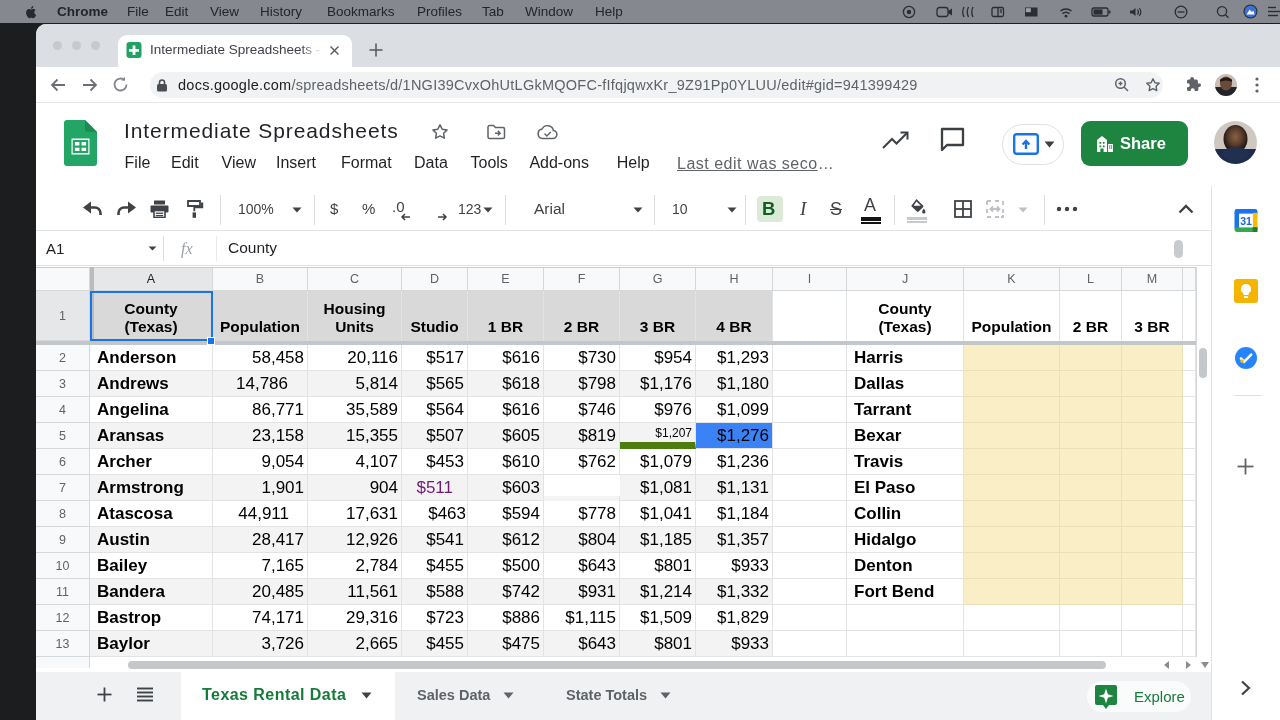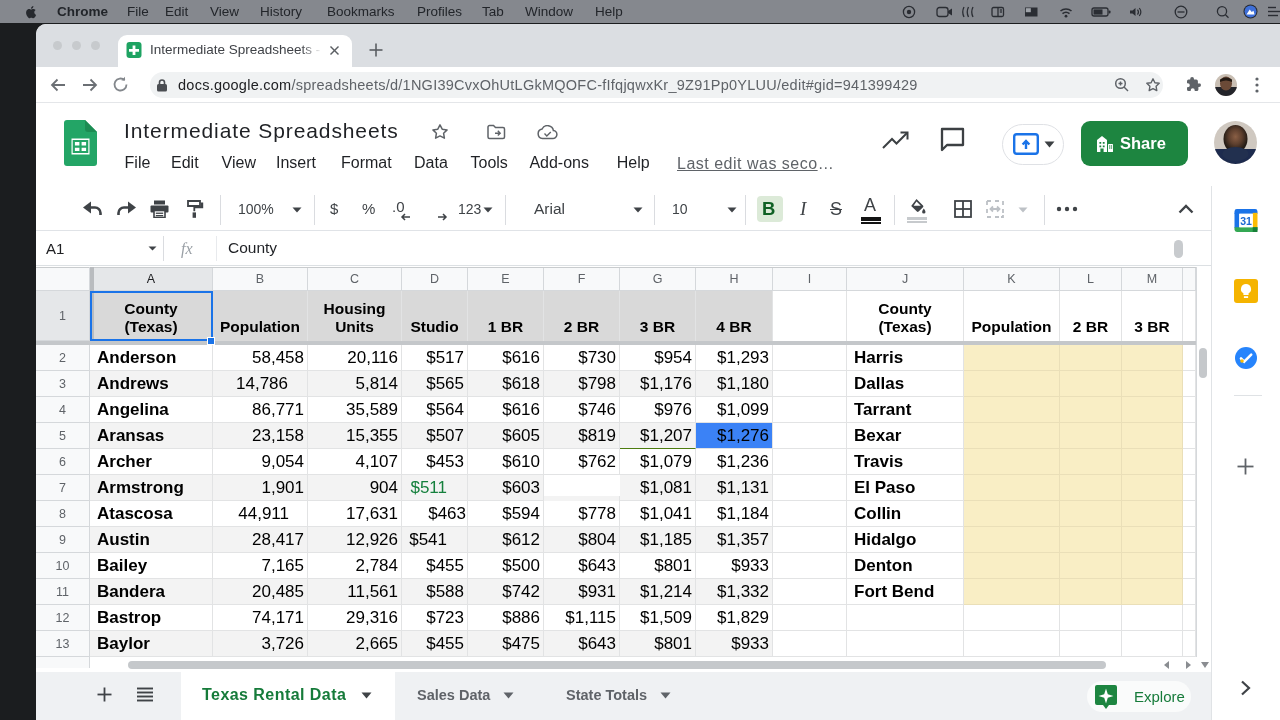--- a/index.html
+++ b/index.html
@@ -368,21 +368,21 @@
 <div class="abs" style="left:1060px;top:397px;width:62px;height:26px;background:#f9eec5;border-right:1px solid #eadfb8;border-bottom:1px solid #eadfb8;color:#000;font-size:17px;display:flex;align-items:center;justify-content:flex-end;padding-right:3px;white-space:nowrap;overflow:hidden;"></div>
 <div class="abs" style="left:1122px;top:397px;width:61px;height:26px;background:#f9eec5;border-right:1px solid #eadfb8;border-bottom:1px solid #eadfb8;color:#000;font-size:17px;display:flex;align-items:center;justify-content:flex-end;padding-right:3px;white-space:nowrap;overflow:hidden;"></div>
 <div class="abs" style="left:1183px;top:397px;width:13px;height:26px;background:#fff;border-right:1px solid #e2e3e4;border-bottom:1px solid #e2e3e4;color:#000;font-size:17px;display:flex;align-items:center;justify-content:flex-end;padding-right:3px;white-space:nowrap;overflow:hidden;"></div>
 <div class="abs" style="left:36px;top:423px;width:54px;height:26px;background:#f8f9fa;border-right:1px solid #d5d8db;border-bottom:1px solid #d5d8db;color:#5f6368;font-size:12.5px;display:flex;align-items:center;justify-content:center;">5</div>
 <div class="abs" style="left:90px;top:423px;width:123px;height:26px;background:#f3f3f3;border-right:1px solid #e2e3e4;border-bottom:1px solid #e2e3e4;color:#000;font-size:17px;font-weight:bold;display:flex;align-items:center;padding-left:7px;white-space:nowrap;overflow:hidden;">Aransas</div>
 <div class="abs" style="left:213px;top:423px;width:95px;height:26px;background:#f3f3f3;border-right:1px solid #e2e3e4;border-bottom:1px solid #e2e3e4;color:#000;font-size:17px;display:flex;align-items:center;justify-content:flex-end;padding-right:3px;white-space:nowrap;overflow:hidden;">23,158</div>
 <div class="abs" style="left:308px;top:423px;width:94px;height:26px;background:#f3f3f3;border-right:1px solid #e2e3e4;border-bottom:1px solid #e2e3e4;color:#000;font-size:17px;display:flex;align-items:center;justify-content:flex-end;padding-right:3px;white-space:nowrap;overflow:hidden;">15,355</div>
 <div class="abs" style="left:402px;top:423px;width:66px;height:26px;background:#f3f3f3;border-right:1px solid #e2e3e4;border-bottom:1px solid #e2e3e4;color:#000;font-size:17px;display:flex;align-items:center;justify-content:flex-end;padding-right:3px;white-space:nowrap;overflow:hidden;">$507</div>
 <div class="abs" style="left:468px;top:423px;width:76px;height:26px;background:#f3f3f3;border-right:1px solid #e2e3e4;border-bottom:1px solid #e2e3e4;color:#000;font-size:17px;display:flex;align-items:center;justify-content:flex-end;padding-right:3px;white-space:nowrap;overflow:hidden;">$605</div>
 <div class="abs" style="left:544px;top:423px;width:76px;height:26px;background:#f3f3f3;border-right:1px solid #e2e3e4;border-bottom:1px solid #e2e3e4;color:#000;font-size:17px;display:flex;align-items:center;justify-content:flex-end;padding-right:3px;white-space:nowrap;overflow:hidden;">$819</div>
-<div class="abs" style="left:620px;top:423px;width:76px;height:26px;background:#f3f3f3;border-right:1px solid #e2e3e4;border-bottom:1px solid #4d7c0f;color:#000;font-size:17px;display:flex;align-items:center;justify-content:flex-end;padding-right:3px;white-space:nowrap;overflow:hidden;">$1,207</div>
+<div class="abs" style="left:620px;top:423px;width:76px;height:26px;background:#f3f3f3;border-right:1px solid #e2e3e4;border-bottom:7px solid #4d7c0f;color:#000;font-size:12px;display:flex;align-items:center;justify-content:flex-end;padding-right:3px;white-space:nowrap;overflow:hidden;">$1,207</div>
 <div class="abs" style="left:696px;top:423px;width:77px;height:26px;background:#3b82f6;border-right:1px solid #e2e3e4;border-bottom:1px solid #e2e3e4;color:#000;font-size:17px;display:flex;align-items:center;justify-content:flex-end;padding-right:3px;white-space:nowrap;overflow:hidden;">$1,276</div>
 <div class="abs" style="left:773px;top:423px;width:74px;height:26px;background:#fff;border-right:1px solid #e2e3e4;border-bottom:1px solid #e2e3e4;color:#000;font-size:17px;display:flex;align-items:center;justify-content:flex-end;padding-right:3px;white-space:nowrap;overflow:hidden;"></div>
 <div class="abs" style="left:847px;top:423px;width:117px;height:26px;background:#fff;border-right:1px solid #e2e3e4;border-bottom:1px solid #e2e3e4;color:#000;font-size:17px;font-weight:bold;display:flex;align-items:center;padding-left:7px;white-space:nowrap;overflow:hidden;">Bexar</div>
 <div class="abs" style="left:964px;top:423px;width:96px;height:26px;background:#f9eec5;border-right:1px solid #eadfb8;border-bottom:1px solid #eadfb8;color:#000;font-size:17px;display:flex;align-items:center;justify-content:flex-end;padding-right:3px;white-space:nowrap;overflow:hidden;"></div>
 <div class="abs" style="left:1060px;top:423px;width:62px;height:26px;background:#f9eec5;border-right:1px solid #eadfb8;border-bottom:1px solid #eadfb8;color:#000;font-size:17px;display:flex;align-items:center;justify-content:flex-end;padding-right:3px;white-space:nowrap;overflow:hidden;"></div>
 <div class="abs" style="left:1122px;top:423px;width:61px;height:26px;background:#f9eec5;border-right:1px solid #eadfb8;border-bottom:1px solid #eadfb8;color:#000;font-size:17px;display:flex;align-items:center;justify-content:flex-end;padding-right:3px;white-space:nowrap;overflow:hidden;"></div>
 <div class="abs" style="left:1183px;top:423px;width:13px;height:26px;background:#fff;border-right:1px solid #e2e3e4;border-bottom:1px solid #e2e3e4;color:#000;font-size:17px;display:flex;align-items:center;justify-content:flex-end;padding-right:3px;white-space:nowrap;overflow:hidden;"></div>
 <div class="abs" style="left:36px;top:449px;width:54px;height:26px;background:#f8f9fa;border-right:1px solid #d5d8db;border-bottom:1px solid #d5d8db;color:#5f6368;font-size:12.5px;display:flex;align-items:center;justify-content:center;">6</div>
 <div class="abs" style="left:90px;top:449px;width:123px;height:26px;background:#ffffff;border-right:1px solid #e2e3e4;border-bottom:1px solid #e2e3e4;color:#000;font-size:17px;font-weight:bold;display:flex;align-items:center;padding-left:7px;white-space:nowrap;overflow:hidden;">Archer</div>
 <div class="abs" style="left:213px;top:449px;width:95px;height:26px;background:#ffffff;border-right:1px solid #e2e3e4;border-bottom:1px solid #e2e3e4;color:#000;font-size:17px;display:flex;align-items:center;justify-content:flex-end;padding-right:3px;white-space:nowrap;overflow:hidden;">9,054</div>
@@ -395,21 +395,21 @@
 <div class="abs" style="left:773px;top:449px;width:74px;height:26px;background:#fff;border-right:1px solid #e2e3e4;border-bottom:1px solid #e2e3e4;color:#000;font-size:17px;display:flex;align-items:center;justify-content:flex-end;padding-right:3px;white-space:nowrap;overflow:hidden;"></div>
 <div class="abs" style="left:847px;top:449px;width:117px;height:26px;background:#fff;border-right:1px solid #e2e3e4;border-bottom:1px solid #e2e3e4;color:#000;font-size:17px;font-weight:bold;display:flex;align-items:center;padding-left:7px;white-space:nowrap;overflow:hidden;">Travis</div>
 <div class="abs" style="left:964px;top:449px;width:96px;height:26px;background:#f9eec5;border-right:1px solid #eadfb8;border-bottom:1px solid #eadfb8;color:#000;font-size:17px;display:flex;align-items:center;justify-content:flex-end;padding-right:3px;white-space:nowrap;overflow:hidden;"></div>
 <div class="abs" style="left:1060px;top:449px;width:62px;height:26px;background:#f9eec5;border-right:1px solid #eadfb8;border-bottom:1px solid #eadfb8;color:#000;font-size:17px;display:flex;align-items:center;justify-content:flex-end;padding-right:3px;white-space:nowrap;overflow:hidden;"></div>
 <div class="abs" style="left:1122px;top:449px;width:61px;height:26px;background:#f9eec5;border-right:1px solid #eadfb8;border-bottom:1px solid #eadfb8;color:#000;font-size:17px;display:flex;align-items:center;justify-content:flex-end;padding-right:3px;white-space:nowrap;overflow:hidden;"></div>
 <div class="abs" style="left:1183px;top:449px;width:13px;height:26px;background:#fff;border-right:1px solid #e2e3e4;border-bottom:1px solid #e2e3e4;color:#000;font-size:17px;display:flex;align-items:center;justify-content:flex-end;padding-right:3px;white-space:nowrap;overflow:hidden;"></div>
 <div class="abs" style="left:36px;top:475px;width:54px;height:26px;background:#f8f9fa;border-right:1px solid #d5d8db;border-bottom:1px solid #d5d8db;color:#5f6368;font-size:12.5px;display:flex;align-items:center;justify-content:center;">7</div>
 <div class="abs" style="left:90px;top:475px;width:123px;height:26px;background:#f3f3f3;border-right:1px solid #e2e3e4;border-bottom:1px solid #e2e3e4;color:#000;font-size:17px;font-weight:bold;display:flex;align-items:center;padding-left:7px;white-space:nowrap;overflow:hidden;">Armstrong</div>
 <div class="abs" style="left:213px;top:475px;width:95px;height:26px;background:#f3f3f3;border-right:1px solid #e2e3e4;border-bottom:1px solid #e2e3e4;color:#000;font-size:17px;display:flex;align-items:center;justify-content:flex-end;padding-right:3px;white-space:nowrap;overflow:hidden;">1,901</div>
 <div class="abs" style="left:308px;top:475px;width:94px;height:26px;background:#f3f3f3;border-right:1px solid #e2e3e4;border-bottom:1px solid #e2e3e4;color:#000;font-size:17px;display:flex;align-items:center;justify-content:flex-end;padding-right:3px;white-space:nowrap;overflow:hidden;">904</div>
-<div class="abs" style="left:402px;top:475px;width:66px;height:26px;background:#f3f3f3;border-right:1px solid #e2e3e4;border-bottom:1px solid #e2e3e4;color:#15803d;font-size:17px;display:flex;align-items:center;justify-content:flex-end;padding-right:20px;white-space:nowrap;overflow:hidden;">$511</div>
+<div class="abs" style="left:402px;top:475px;width:66px;height:26px;background:#f3f3f3;border-right:1px solid #e2e3e4;border-bottom:1px solid #e2e3e4;color:#701a75;font-size:17px;display:flex;align-items:center;justify-content:flex-end;padding-right:14px;white-space:nowrap;overflow:hidden;">$511</div>
 <div class="abs" style="left:468px;top:475px;width:76px;height:26px;background:#f3f3f3;border-right:1px solid #e2e3e4;border-bottom:1px solid #e2e3e4;color:#000;font-size:17px;display:flex;align-items:center;justify-content:flex-end;padding-right:3px;white-space:nowrap;overflow:hidden;">$603</div>
 <div class="abs" style="left:544px;top:496px;width:76px;height:26px;background:#f3f3f3;border-right:1px solid #e2e3e4;border-bottom:1px solid #e2e3e4;color:#000;font-size:14px;display:flex;align-items:center;justify-content:flex-end;padding-right:3px;white-space:nowrap;overflow:hidden;">$792</div>
 <div class="abs" style="left:620px;top:475px;width:76px;height:26px;background:#f3f3f3;border-right:1px solid #e2e3e4;border-bottom:1px solid #e2e3e4;color:#000;font-size:17px;display:flex;align-items:center;justify-content:flex-end;padding-right:3px;white-space:nowrap;overflow:hidden;">$1,081</div>
 <div class="abs" style="left:696px;top:475px;width:77px;height:26px;background:#f3f3f3;border-right:1px solid #e2e3e4;border-bottom:1px solid #e2e3e4;color:#000;font-size:17px;display:flex;align-items:center;justify-content:flex-end;padding-right:3px;white-space:nowrap;overflow:hidden;">$1,131</div>
 <div class="abs" style="left:773px;top:475px;width:74px;height:26px;background:#fff;border-right:1px solid #e2e3e4;border-bottom:1px solid #e2e3e4;color:#000;font-size:17px;display:flex;align-items:center;justify-content:flex-end;padding-right:3px;white-space:nowrap;overflow:hidden;"></div>
 <div class="abs" style="left:847px;top:475px;width:117px;height:26px;background:#fff;border-right:1px solid #e2e3e4;border-bottom:1px solid #e2e3e4;color:#000;font-size:17px;font-weight:bold;display:flex;align-items:center;padding-left:7px;white-space:nowrap;overflow:hidden;">El Paso</div>
 <div class="abs" style="left:964px;top:475px;width:96px;height:26px;background:#f9eec5;border-right:1px solid #eadfb8;border-bottom:1px solid #eadfb8;color:#000;font-size:17px;display:flex;align-items:center;justify-content:flex-end;padding-right:3px;white-space:nowrap;overflow:hidden;"></div>
 <div class="abs" style="left:1060px;top:475px;width:62px;height:26px;background:#f9eec5;border-right:1px solid #eadfb8;border-bottom:1px solid #eadfb8;color:#000;font-size:17px;display:flex;align-items:center;justify-content:flex-end;padding-right:3px;white-space:nowrap;overflow:hidden;"></div>
 <div class="abs" style="left:1122px;top:475px;width:61px;height:26px;background:#f9eec5;border-right:1px solid #eadfb8;border-bottom:1px solid #eadfb8;color:#000;font-size:17px;display:flex;align-items:center;justify-content:flex-end;padding-right:3px;white-space:nowrap;overflow:hidden;"></div>
 <div class="abs" style="left:1183px;top:475px;width:13px;height:26px;background:#fff;border-right:1px solid #e2e3e4;border-bottom:1px solid #e2e3e4;color:#000;font-size:17px;display:flex;align-items:center;justify-content:flex-end;padding-right:3px;white-space:nowrap;overflow:hidden;"></div>
@@ -425,21 +425,21 @@
 <div class="abs" style="left:773px;top:501px;width:74px;height:26px;background:#fff;border-right:1px solid #e2e3e4;border-bottom:1px solid #e2e3e4;color:#000;font-size:17px;display:flex;align-items:center;justify-content:flex-end;padding-right:3px;white-space:nowrap;overflow:hidden;"></div>
 <div class="abs" style="left:847px;top:501px;width:117px;height:26px;background:#fff;border-right:1px solid #e2e3e4;border-bottom:1px solid #e2e3e4;color:#000;font-size:17px;font-weight:bold;display:flex;align-items:center;padding-left:7px;white-space:nowrap;overflow:hidden;">Collin</div>
 <div class="abs" style="left:964px;top:501px;width:96px;height:26px;background:#f9eec5;border-right:1px solid #eadfb8;border-bottom:1px solid #eadfb8;color:#000;font-size:17px;display:flex;align-items:center;justify-content:flex-end;padding-right:3px;white-space:nowrap;overflow:hidden;"></div>
 <div class="abs" style="left:1060px;top:501px;width:62px;height:26px;background:#f9eec5;border-right:1px solid #eadfb8;border-bottom:1px solid #eadfb8;color:#000;font-size:17px;display:flex;align-items:center;justify-content:flex-end;padding-right:3px;white-space:nowrap;overflow:hidden;"></div>
 <div class="abs" style="left:1122px;top:501px;width:61px;height:26px;background:#f9eec5;border-right:1px solid #eadfb8;border-bottom:1px solid #eadfb8;color:#000;font-size:17px;display:flex;align-items:center;justify-content:flex-end;padding-right:3px;white-space:nowrap;overflow:hidden;"></div>
 <div class="abs" style="left:1183px;top:501px;width:13px;height:26px;background:#fff;border-right:1px solid #e2e3e4;border-bottom:1px solid #e2e3e4;color:#000;font-size:17px;display:flex;align-items:center;justify-content:flex-end;padding-right:3px;white-space:nowrap;overflow:hidden;"></div>
 <div class="abs" style="left:36px;top:527px;width:54px;height:26px;background:#f8f9fa;border-right:1px solid #d5d8db;border-bottom:1px solid #d5d8db;color:#5f6368;font-size:12.5px;display:flex;align-items:center;justify-content:center;">9</div>
 <div class="abs" style="left:90px;top:527px;width:123px;height:26px;background:#f3f3f3;border-right:1px solid #e2e3e4;border-bottom:1px solid #e2e3e4;color:#000;font-size:17px;font-weight:bold;display:flex;align-items:center;padding-left:7px;white-space:nowrap;overflow:hidden;">Austin</div>
 <div class="abs" style="left:213px;top:527px;width:95px;height:26px;background:#f3f3f3;border-right:1px solid #e2e3e4;border-bottom:1px solid #e2e3e4;color:#000;font-size:17px;display:flex;align-items:center;justify-content:flex-end;padding-right:3px;white-space:nowrap;overflow:hidden;">28,417</div>
 <div class="abs" style="left:308px;top:527px;width:94px;height:26px;background:#f3f3f3;border-right:1px solid #e2e3e4;border-bottom:1px solid #e2e3e4;color:#000;font-size:17px;display:flex;align-items:center;justify-content:flex-end;padding-right:3px;white-space:nowrap;overflow:hidden;">12,926</div>
-<div class="abs" style="left:402px;top:527px;width:66px;height:26px;background:#f3f3f3;border-right:1px solid #e2e3e4;border-bottom:1px solid #e2e3e4;color:#000;font-size:17px;display:flex;align-items:center;justify-content:flex-end;padding-right:20px;white-space:nowrap;overflow:hidden;">$541</div>
+<div class="abs" style="left:402px;top:527px;width:66px;height:26px;background:#f3f3f3;border-right:1px solid #e2e3e4;border-bottom:1px solid #e2e3e4;color:#000;font-size:17px;display:flex;align-items:center;justify-content:flex-end;padding-right:3px;white-space:nowrap;overflow:hidden;">$541</div>
 <div class="abs" style="left:468px;top:527px;width:76px;height:26px;background:#f3f3f3;border-right:1px solid #e2e3e4;border-bottom:1px solid #e2e3e4;color:#000;font-size:17px;display:flex;align-items:center;justify-content:flex-end;padding-right:3px;white-space:nowrap;overflow:hidden;">$612</div>
 <div class="abs" style="left:544px;top:527px;width:76px;height:26px;background:#f3f3f3;border-right:1px solid #e2e3e4;border-bottom:1px solid #e2e3e4;color:#000;font-size:17px;display:flex;align-items:center;justify-content:flex-end;padding-right:3px;white-space:nowrap;overflow:hidden;">$804</div>
 <div class="abs" style="left:620px;top:527px;width:76px;height:26px;background:#f3f3f3;border-right:1px solid #e2e3e4;border-bottom:1px solid #e2e3e4;color:#000;font-size:17px;display:flex;align-items:center;justify-content:flex-end;padding-right:3px;white-space:nowrap;overflow:hidden;">$1,185</div>
 <div class="abs" style="left:696px;top:527px;width:77px;height:26px;background:#f3f3f3;border-right:1px solid #e2e3e4;border-bottom:1px solid #e2e3e4;color:#000;font-size:17px;display:flex;align-items:center;justify-content:flex-end;padding-right:3px;white-space:nowrap;overflow:hidden;">$1,357</div>
 <div class="abs" style="left:773px;top:527px;width:74px;height:26px;background:#fff;border-right:1px solid #e2e3e4;border-bottom:1px solid #e2e3e4;color:#000;font-size:17px;display:flex;align-items:center;justify-content:flex-end;padding-right:3px;white-space:nowrap;overflow:hidden;"></div>
 <div class="abs" style="left:847px;top:527px;width:117px;height:26px;background:#fff;border-right:1px solid #e2e3e4;border-bottom:1px solid #e2e3e4;color:#000;font-size:17px;font-weight:bold;display:flex;align-items:center;padding-left:7px;white-space:nowrap;overflow:hidden;">Hidalgo</div>
 <div class="abs" style="left:964px;top:527px;width:96px;height:26px;background:#f9eec5;border-right:1px solid #eadfb8;border-bottom:1px solid #eadfb8;color:#000;font-size:17px;display:flex;align-items:center;justify-content:flex-end;padding-right:3px;white-space:nowrap;overflow:hidden;"></div>
 <div class="abs" style="left:1060px;top:527px;width:62px;height:26px;background:#f9eec5;border-right:1px solid #eadfb8;border-bottom:1px solid #eadfb8;color:#000;font-size:17px;display:flex;align-items:center;justify-content:flex-end;padding-right:3px;white-space:nowrap;overflow:hidden;"></div>
 <div class="abs" style="left:1122px;top:527px;width:61px;height:26px;background:#f9eec5;border-right:1px solid #eadfb8;border-bottom:1px solid #eadfb8;color:#000;font-size:17px;display:flex;align-items:center;justify-content:flex-end;padding-right:3px;white-space:nowrap;overflow:hidden;"></div>
 <div class="abs" style="left:1183px;top:527px;width:13px;height:26px;background:#fff;border-right:1px solid #e2e3e4;border-bottom:1px solid #e2e3e4;color:#000;font-size:17px;display:flex;align-items:center;justify-content:flex-end;padding-right:3px;white-space:nowrap;overflow:hidden;"></div>

